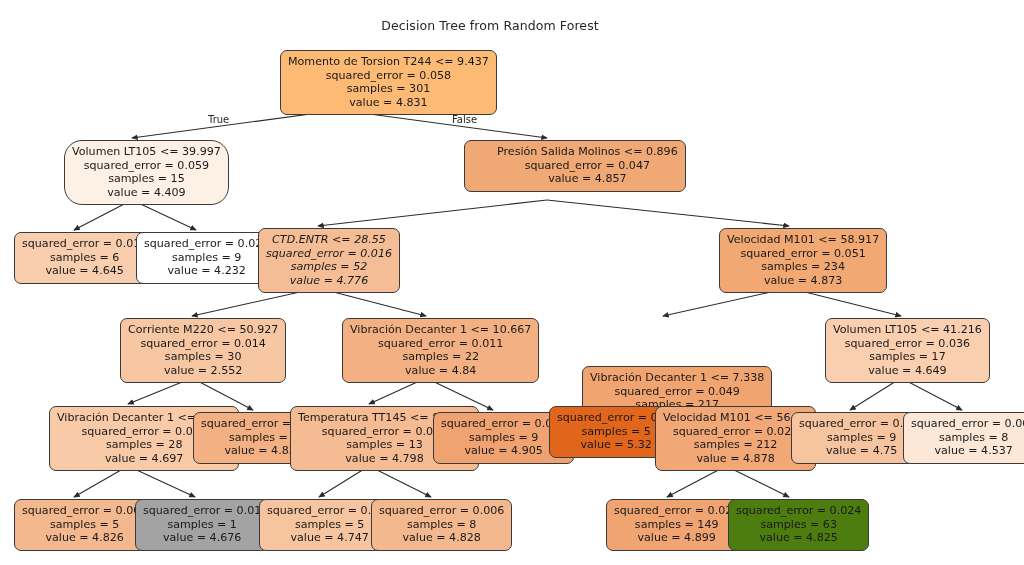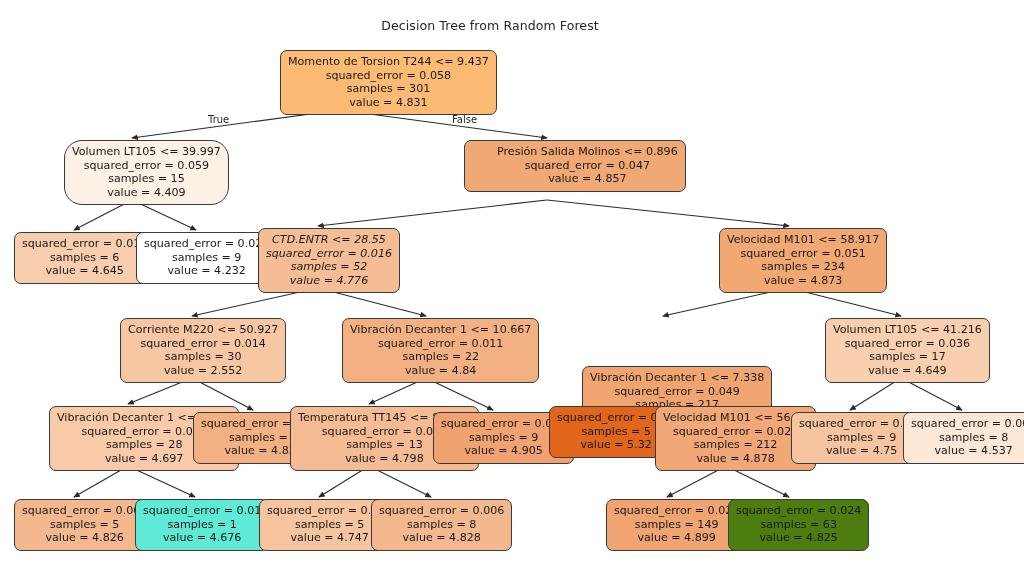--- a/index.html
+++ b/index.html
@@ -204,21 +204,21 @@
       <div class="node" style="left: 903px; top: 412px; min-width: 118px; background: rgb(253, 232, 216); z-index: 28;">
         <span class="ln">squared_error = 0.006</span>
         <span class="ln">samples = 8</span>
         <span class="ln">value = 4.537</span>
       </div>
       <div class="node" style="left: 14px; top: 499px; min-width: 120px; background: rgb(244, 184, 142); z-index: 29;">
         <span class="ln">squared_error = 0.005</span>
         <span class="ln">samples = 5</span>
         <span class="ln">value = 4.826</span>
       </div>
-      <div class="node" style="left: 135px; top: 499px; min-width: 120px; background: #5eead4; z-index: 30; text-align: center;">
+      <div class="node" style="left: 135px; top: 499px; min-width: 120px; background: #a3a3a3; z-index: 30; text-align: center;">
         <span class="ln">squared_error = 0.01</span>
         <span class="ln">samples = 1</span>
         <span class="ln">value = 4.676</span>
       </div>
       <div class="node" style="left: 259px; top: 499px; min-width: 120px; background: rgb(247, 196, 160); z-index: 31;">
         <span class="ln">squared_error = 0.006</span>
         <span class="ln">samples = 5</span>
         <span class="ln">value = 4.747</span>
       </div>
       <div class="node" style="left: 371px; top: 499px; min-width: 120px; background: rgb(244, 184, 142); z-index: 32;">

